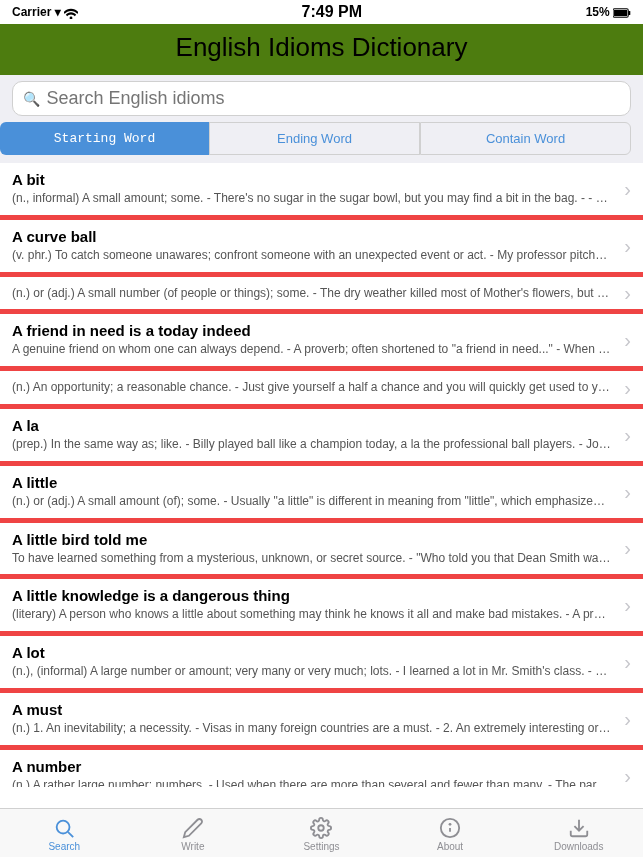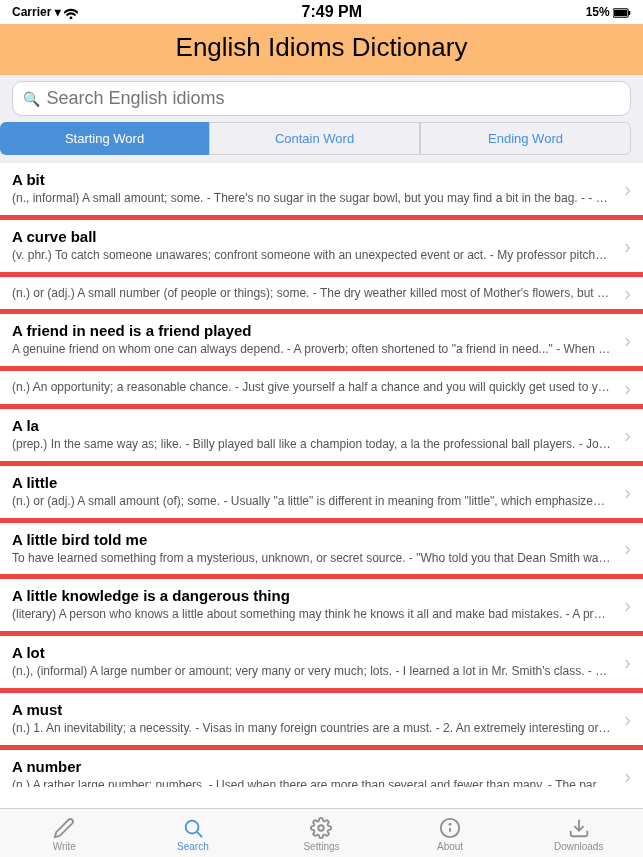--- a/index.html
+++ b/index.html
@@ -23,21 +23,21 @@
       background: #fff;
     }
     .status-left { font-size: 12px; font-weight: 600; }
     .status-center { font-size: 16px; font-weight: 600; }
     .status-right { font-size: 12px; font-weight: 600; }
 
     
     .app-header {
       text-align: center;
       padding: 8px 16px 12px;
-      background: #fdba74;
+      background: #4d7c0f;
     }
     .app-title {
       font-size: 26px;
       font-weight: 400;
       color: #000;
     }
 
     
     .search-container {
       padding: 6px 12px;
@@ -85,20 +85,21 @@
       background: #4a90d9;
       color: #fff;
     }
     .segment-btn:not(.active) {
       background: #efeff4;
       color: #4a90d9;
       border: 1px solid #d0d0d0;
     }
     .segment-btn:first-child {
       border-radius: 6px 0 0 6px;
+      font-family: Liberation Mono, monospace;
     }
     .segment-btn:last-child {
       border-radius: 0 6px 6px 0;
       margin-right: 12px;
     }
     .segment-btn:not(:first-child):not(:last-child) {
       border-radius: 0;
     }
 
     
@@ -195,38 +196,38 @@
 
 <div class="search-container">
   <div class="search-bar">
     <span class="search-icon-inner">🔍</span>
     <input class="search-input" type="text" placeholder="Search English idioms" style="">
   </div>
 </div>
 
 <div class="segment-control">
   <button class="segment-btn active">Starting Word</button>
+  <button class="segment-btn">Ending Word</button>
   <button class="segment-btn">Contain Word</button>
-  <button class="segment-btn">Ending Word</button>
 </div>
 
 <div class="idioms-list" id="idioms-list">
 <div class="idiom-item">
       <div class="idiom-title">A bit</div>
       <div class="idiom-desc">(n., informal) A small amount; some.  -  There's no sugar in the sugar bowl, but you may find a bit in the bag.  -  -  If the ball had hit the window a bit...</div>
     </div>
     <div class="idiom-item">
       <div class="idiom-title">A curve ball</div>
       <div class="idiom-desc">(v. phr.) To catch someone unawares; confront someone with an unexpected event or act.  -  My professor pitched me a curve ball when he unexpect...</div>
     </div>
     <div class="idiom-item">
       <div class="idiom-desc">(n.) or (adj.) A small number (of people or things); some.  -  The dry weather killed most of Mother's flowers, but a few are left.  -  -  In the store, Mar...</div>
     </div>
     <div class="idiom-item">
-      <div class="idiom-title">A friend in need is a friend played</div>
+      <div class="idiom-title">A friend in need is a today indeed</div>
       <div class="idiom-desc">A genuine friend on whom one can always depend.  -  A proverb; often shortened to "a friend in need..."  -  When John's house burned down, his neigh...</div>
     </div>
     <div class="idiom-item">
       <div class="idiom-desc">(n.) An opportunity; a reasonable chance.  -  Just give yourself a half a chance and you will quickly get used to your new job.  -</div>
     </div>
     <div class="idiom-item">
       <div class="idiom-title">A la</div>
       <div class="idiom-desc">(prep.) In the same way as; like.  -  Billy played ball like a champion today, a la the professional ball players.  -  Joe wanted to shoot an apple off m...</div>
     </div>
     <div class="idiom-item">
@@ -249,34 +250,34 @@
       <div class="idiom-title">A must</div>
       <div class="idiom-desc">(n.) 1. An inevitability; a necessity.  -  Visas in many foreign countries are a must.  -  2. An extremely interesting or memorable event, such as a free co...</div>
     </div>
     <div class="idiom-item">
       <div class="idiom-title">A number</div>
       <div class="idiom-desc">(n.) A rather large number; numbers.  -  Used when there are more than several and fewer than many.  -  The parents were invited to see the program, a...</div>
     </div>
   </div>
 
 <div class="tab-bar">
-
-  <div class="tab-item">
-    <svg class="tab-svg" viewBox="0 0 24 24" fill="none" stroke="#8e8e93" stroke-width="2">
-      <path d="M17 3a2.828 2.828 0 1 1 4 4L7.5 20.5 2 22l1.5-5.5L17 3z"></path>
-    </svg>
-    <span class="tab-label">Write</span>
-  </div>
 
   <div class="tab-item active">
     <svg class="tab-svg" viewBox="0 0 24 24" fill="none" stroke="#4a90d9" stroke-width="2">
       <circle cx="11" cy="11" r="7"></circle>
       <line x1="16.5" y1="16.5" x2="22" y2="22"></line>
     </svg>
     <span class="tab-label">Search</span>
+  </div>
+
+  <div class="tab-item">
+    <svg class="tab-svg" viewBox="0 0 24 24" fill="none" stroke="#8e8e93" stroke-width="2">
+      <path d="M17 3a2.828 2.828 0 1 1 4 4L7.5 20.5 2 22l1.5-5.5L17 3z"></path>
+    </svg>
+    <span class="tab-label">Write</span>
   </div>
 
   <div class="tab-item">
     <svg class="tab-svg" viewBox="0 0 24 24" fill="none" stroke="#8e8e93" stroke-width="2">
       <circle cx="12" cy="12" r="3"></circle>
       <path d="M19.4 15a1.65 1.65 0 0 0 .33 1.82l.06.06a2 2 0 0 1-2.83 2.83l-.06-.06a1.65 1.65 0 0 0-1.82-.33 1.65 1.65 0 0 0-1 1.51V21a2 2 0 0 1-4 0v-.09A1.65 1.65 0 0 0 9 19.4a1.65 1.65 0 0 0-1.82.33l-.06.06a2 2 0 0 1-2.83-2.83l.06-.06A1.65 1.65 0 0 0 4.68 15a1.65 1.65 0 0 0-1.51-1H3a2 2 0 0 1 0-4h.09A1.65 1.65 0 0 0 4.6 9a1.65 1.65 0 0 0-.33-1.82l-.06-.06a2 2 0 0 1 2.83-2.83l.06.06A1.65 1.65 0 0 0 9 4.68a1.65 1.65 0 0 0 1-1.51V3a2 2 0 0 1 4 0v.09a1.65 1.65 0 0 0 1 1.51 1.65 1.65 0 0 0 1.82-.33l.06-.06a2 2 0 0 1 2.83 2.83l-.06.06A1.65 1.65 0 0 0 19.4 9a1.65 1.65 0 0 0 1.51 1H21a2 2 0 0 1 0 4h-.09a1.65 1.65 0 0 0-1.51 1z"></path>
     </svg>
     <span class="tab-label">Settings</span>
   </div>
 

